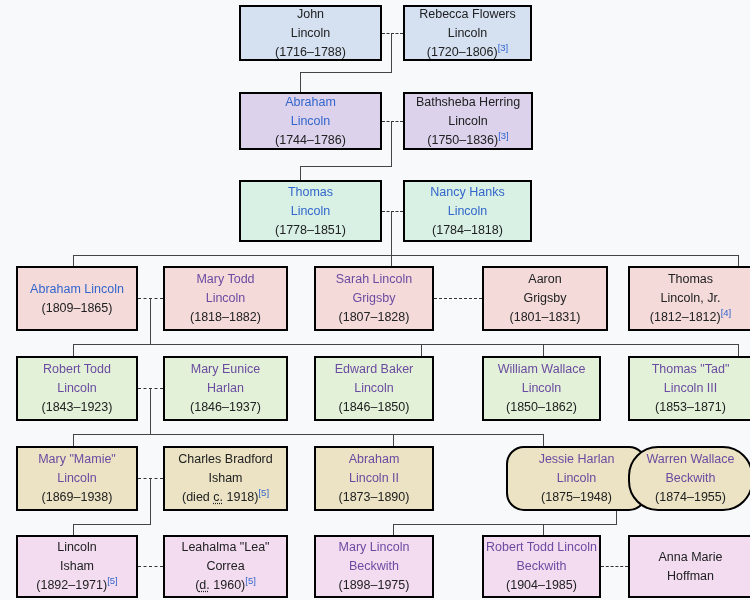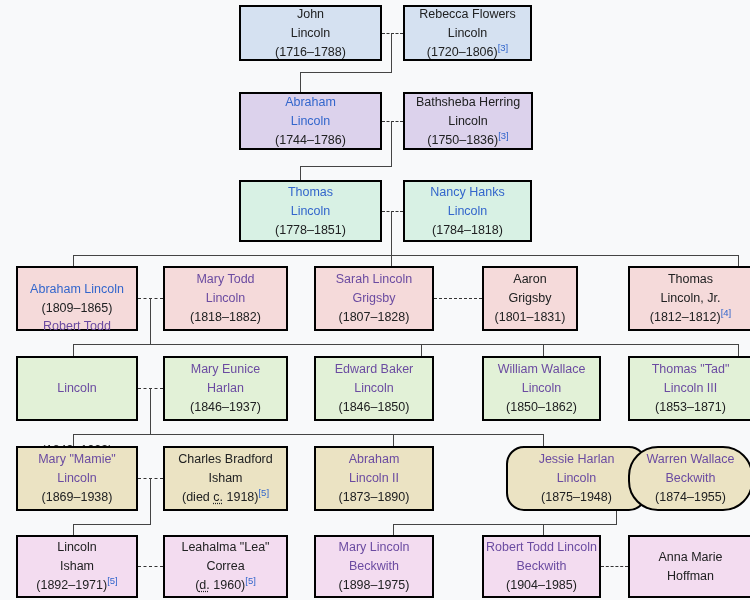--- a/index.html
+++ b/index.html
@@ -116,31 +116,31 @@
     <div class="pbox" style="left: 155px; top: 266px; width: 125px; height: 65px; background: rgb(245, 218, 218);">
       <div class="nline visited">Mary Todd</div>
       <div class="nline visited">Lincoln</div>
       <div class="dline">(1818–1882)</div>
     </div>
     <div class="pbox" style="left: 306px; top: 266px; width: 120px; height: 65px; background: rgb(245, 218, 218);">
       <div class="nline visited">Sarah Lincoln</div>
       <div class="nline visited">Grigsby</div>
       <div class="dline">(1807–1828)</div>
     </div>
-    <div class="pbox" style="left: 474px; top: 266px; width: 96px; height: 65px; background: rgb(245, 218, 218);">
+    <div class="pbox" style="left: 474px; top: 266px; width: 126px; height: 65px; background: rgb(245, 218, 218);">
       <div class="nline plain">Aaron</div>
       <div class="nline plain">Grigsby</div>
       <div class="dline">(1801–1831)</div>
     </div>
     <div class="pbox" style="left: 620px; top: 266px; width: 125px; height: 65px; background: rgb(245, 218, 218);">
       <div class="nline plain">Thomas</div>
       <div class="nline plain">Lincoln, Jr.</div>
       <div class="dline">(1812–1812)<sup class="ref">[4]</sup></div>
     </div>
-    <div class="pbox" style="left: 8px; top: 356px; width: 122px; height: 65px; background: rgb(226, 241, 215); gap: 43px;">
+    <div class="pbox" style="left: 8px; top: 356px; width: 122px; height: 65px; background: rgb(226, 241, 215);">
       <div class="nline visited">Robert Todd</div>
       <div class="nline visited">Lincoln</div>
       <div class="dline">(1843–1923)</div>
     </div>
     <div class="pbox" style="left: 155px; top: 356px; width: 125px; height: 65px; background: rgb(226, 241, 215);">
       <div class="nline visited">Mary Eunice</div>
       <div class="nline visited">Harlan</div>
       <div class="dline">(1846–1937)</div>
     </div>
     <div class="pbox" style="left: 306px; top: 356px; width: 120px; height: 65px; background: rgb(226, 241, 215);">

